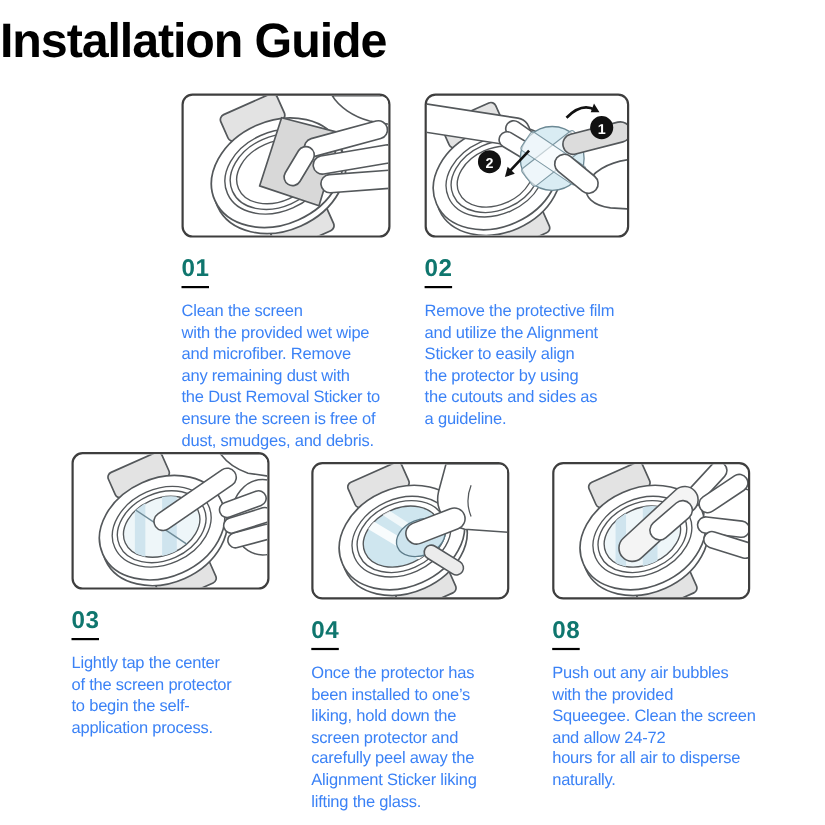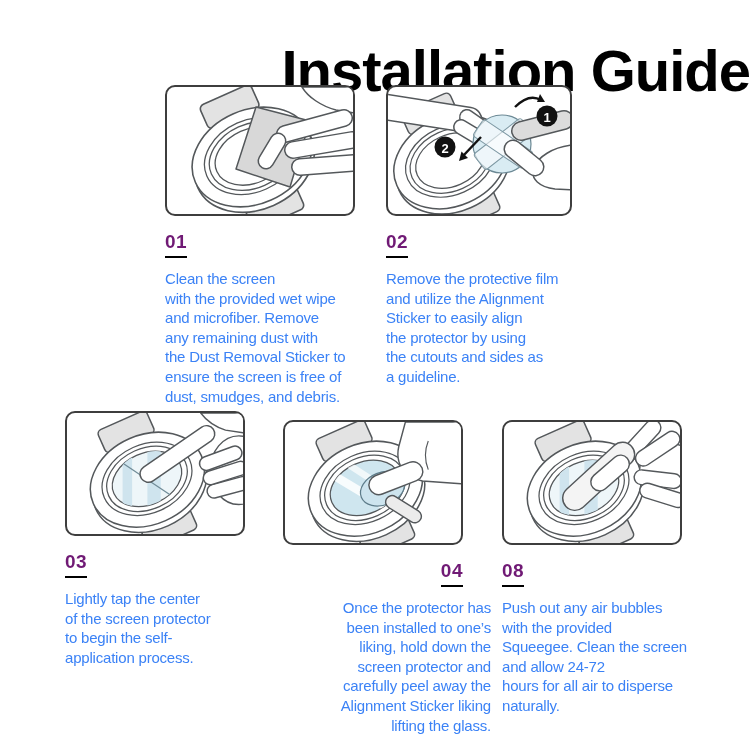--- a/index.html
+++ b/index.html
@@ -1,31 +1,31 @@
 <!DOCTYPE html>
 <html><head>
 <meta charset="utf-8">
 <style>
   html,body{margin:0;padding:0;background:#ffffff;}
   .page{position:relative;width:750px;height:750px;background:#fff;overflow:hidden;
         font-family:"Liberation Sans",sans-serif;}
-  .title{position:absolute;left:0;right:0;top:13px;text-align:right;
-         font-size:58px;font-weight:bold;color:#000;letter-spacing:-1px;margin-top:24px;}
+  .title{position:absolute;left:0;right:0;top:13px;text-align:left;
+         font-size:44px;font-weight:bold;color:#000;letter-spacing:-1px;}
   .col{position:absolute;}
   #c1{left:165px;top:85px;width:190px;}
   #c2{left:386px;top:85px;width:186px;}
   #c3{left:65px; top:411px;width:180px;}
-  #c4{left:283px;top:420px;width:180px;text-align:right;}
+  #c4{left:283px;top:420px;width:180px;}
   #c5{left:502px;top:420px;width:180px;}
   .panel{height:127px;border:2px solid #3e3e3e;border-radius:10px;background:#fff;
          overflow:hidden;}
   .row2 .panel{height:121px;}
   .art{display:block;width:100%;height:100%;}
-  .step-num{display:inline-block;margin-top:15px;font-size:19px;font-weight:bold;
-            color:#701a75;letter-spacing:.5px;border-bottom:2.5px solid #000;
+  .step-num{display:inline-block;margin-top:15px;font-size:22px;font-weight:bold;
+            color:#0f766e;letter-spacing:.5px;border-bottom:2.5px solid #000;
             padding-bottom:3px;}
   .step-text{margin:11px 0 0 0;font-size:15px;line-height:19.6px;color:#3b82f6;
              letter-spacing:-.2px;white-space:pre-line;width:208px;}
   .badge-num{font-family:"Liberation Sans",sans-serif;font-size:13px;font-weight:bold;}
 </style>
 </head>
 <body>
 
 <svg width="0" height="0" style="position:absolute" aria-hidden="true">
   <defs>

